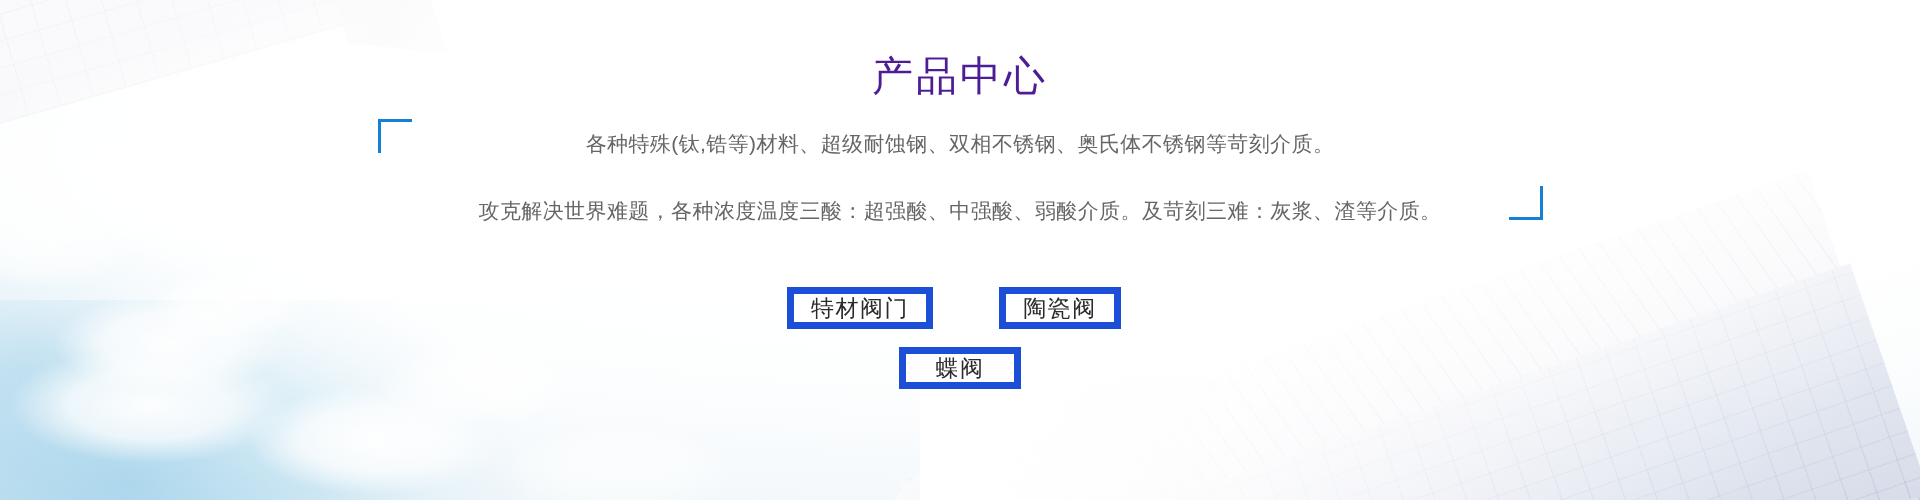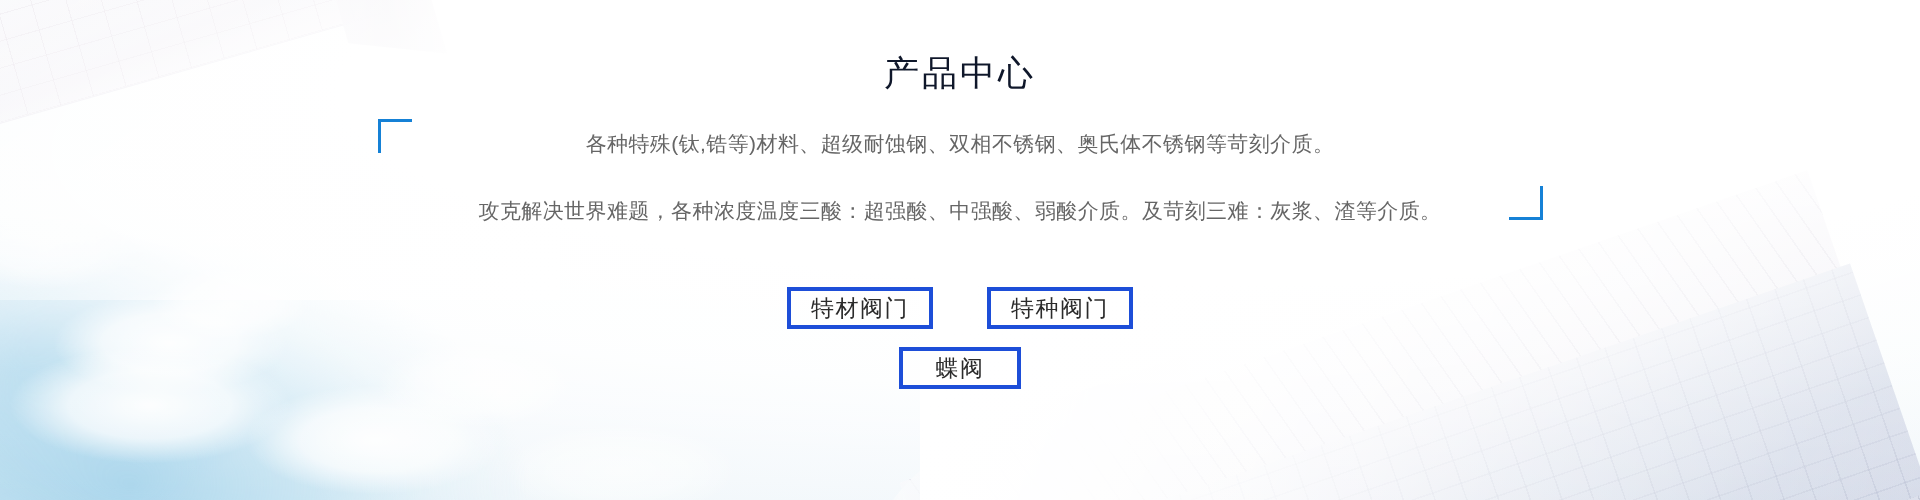--- a/index.html
+++ b/index.html
@@ -152,23 +152,23 @@
     background:radial-gradient(95% 85% at 55% 30%, rgba(255,255,255,.92) 0%, rgba(255,255,255,.72) 40%, rgba(255,255,255,.25) 72%, rgba(255,255,255,0) 100%);
     pointer-events:none;
   }
 
   
   .content { position:absolute; inset:0; }
 
   .page-title {
     position:absolute; top:52px; left:0; width:1920px;
     text-align:center;
-    font-size:35px;
+    font-size:41px;
     letter-spacing:3px;
-    color:#0f172a;
+    color:#4c1d95;
     font-weight:400;
     line-height:1.2;
   }
 
   .desc-wrap {
     position:absolute; top:122px; left:0; width:1920px;
   }
   .desc-line {
     text-align:center;
     font-size:21px;
@@ -195,21 +195,21 @@
     display:flex; flex-direction:column; align-items:center;
     gap:18px;
   }
   .btn-row { display:flex; justify-content:center; gap:0; }
   .btn-cell { width:200px; display:flex; justify-content:center; }
   .cat-btn {
     display:inline-flex; align-items:center; justify-content:center;
     height:42px;
     padding:0 16px;
     min-width:122px;
-    border:4px solid #1d4ed8;
+    border:7px solid #1d4ed8;
     background:rgba(255,255,255,0.42);
     color:#2b2b2b;
     font-size:23px;
     letter-spacing:1.5px;
     line-height:1;
     cursor:pointer;
     white-space:nowrap;
     user-select:none;
   }
   .cat-btn.w4 { min-width:146px; }
@@ -267,21 +267,21 @@
       <p class="desc-line l1">各种特殊(钛,锆等)材料、超级耐蚀钢、双相不锈钢、奥氏体不锈钢等苛刻介质。</p>
       <p class="desc-line l2">攻克解决世界难题，各种浓度温度三酸：超强酸、中强酸、弱酸介质。及苛刻三难：灰浆、渣等介质。</p>
     </div>
 
     <div class="btn-grid">
       <div class="btn-row">
         <div class="btn-cell">
           <button class="cat-btn w4">特材阀门</button>
         </div>
         <div class="btn-cell">
-          <button class="cat-btn w4">特种阀门</button>
+          <button class="cat-btn">陶瓷阀</button>
         </div>
       </div>
       <div class="btn-row">
         <div class="btn-cell">
           <button class="cat-btn">蝶阀</button>
         </div>
       </div>
     </div>
 
   </div>

